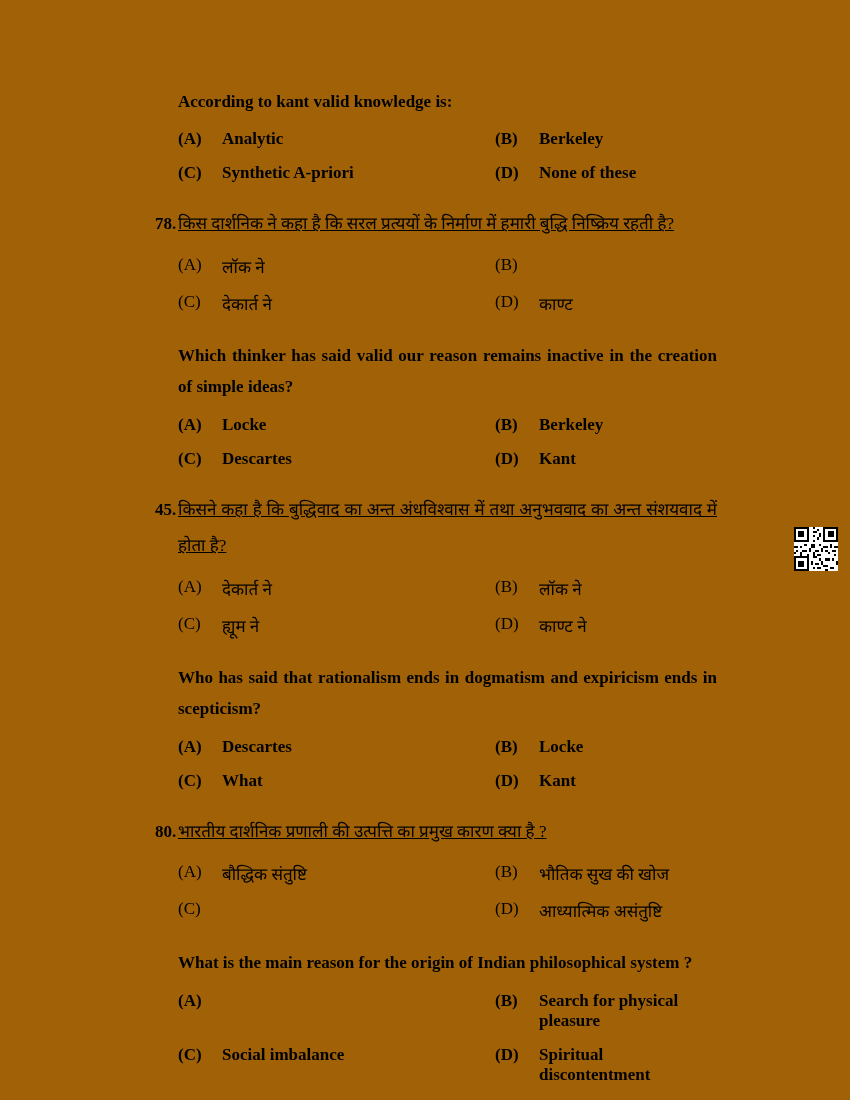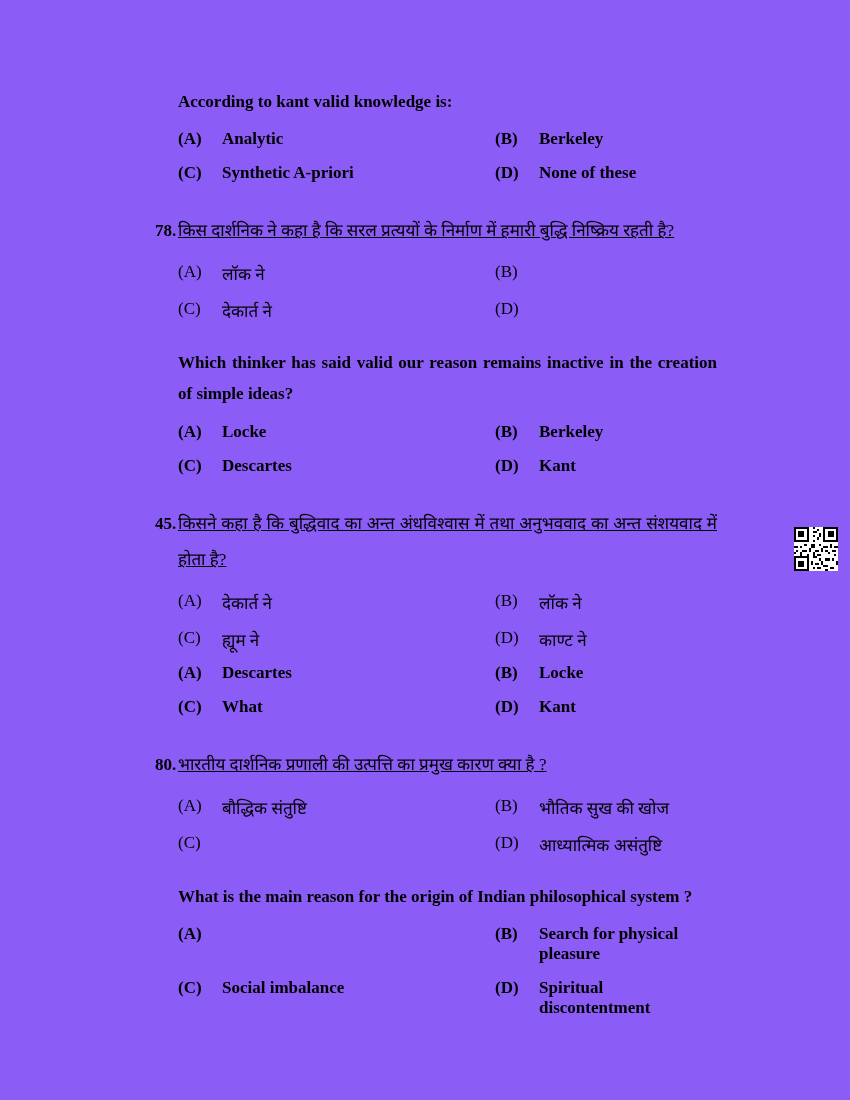--- a/index.html
+++ b/index.html
@@ -2,29 +2,29 @@
 <html><head>
 <meta charset="utf-8">
 <style>
   * { box-sizing: border-box; }
   html, body { margin: 0; padding: 0; }
   body {
     width: 850px; height: 1100px;
     background: #ffffff; color: #000000;
     font-family: "Liberation Serif", "DejaVu Serif", serif;
   }
-  .page { position: relative; width: 850px; height: 1100px; overflow: hidden; background: #8b5cf6; }
+  .page { position: relative; width: 850px; height: 1100px; overflow: hidden; background: #a16207; }
   .content { position: absolute; left: 155px; top: 86px; width: 562px; font-size: 17px; }
 
   .eng { font-weight: 700; }
   .hin { font-weight: 400; }
 
   .cont-text { margin: 0 0 0 23px; line-height: 1.85; text-align: justify; }
 
-  .q-block { margin-top: 30px; }
+  .q-block { margin-top: 23px; }
   .q-head { display: flex; align-items: flex-start; }
   .q-num { flex: 0 0 23px; font-weight: 700; line-height: 2.15; }
   .q-text-h { flex: 1; text-align: justify; line-height: 2.15; text-decoration: underline; }
   .q-text-e { margin: 25px 0 0 23px; text-align: justify; line-height: 1.85; }
 
   .opts { margin-left: 23px; margin-top: 12px; }
   .opt-row { display: flex; margin-bottom: 14px; }
   .opt-row:last-child { margin-bottom: 0; }
   .opt-1 { flex: 0 0 317px; display: flex; align-items: flex-start; }
   .opt-2 { flex: 1; display: flex; align-items: flex-start; }
@@ -81,20 +81,21 @@
             <span class="opt-label">(B)</span>
           </div>
         </div>
         <div class="opt-row">
           <div class="opt-1">
             <span class="opt-label">(C)</span>
             <span class="opt-text">देकार्त ने</span>
           </div>
           <div class="opt-2">
             <span class="opt-label">(D)</span>
+            <span class="opt-text">काण्ट</span>
           </div>
         </div>
       </div>
       <p class="q-text-e eng">Which thinker has said valid our reason remains inactive in the creation of simple ideas?</p>
       <div class="opts eng">
         <div class="opt-row">
           <div class="opt-1">
             <span class="opt-label">(A)</span>
             <span class="opt-text">Locke</span>
           </div>
@@ -136,20 +137,21 @@
           <div class="opt-1">
             <span class="opt-label">(C)</span>
             <span class="opt-text">ह्यूम ने</span>
           </div>
           <div class="opt-2">
             <span class="opt-label">(D)</span>
             <span class="opt-text">काण्ट ने</span>
           </div>
         </div>
       </div>
+      <p class="q-text-e eng">Who has said that rationalism ends in dogmatism and expiricism ends in scepticism?</p>
       <div class="opts eng">
         <div class="opt-row">
           <div class="opt-1">
             <span class="opt-label">(A)</span>
             <span class="opt-text">Descartes</span>
           </div>
           <div class="opt-2">
             <span class="opt-label">(B)</span>
             <span class="opt-text">Locke</span>
           </div>

